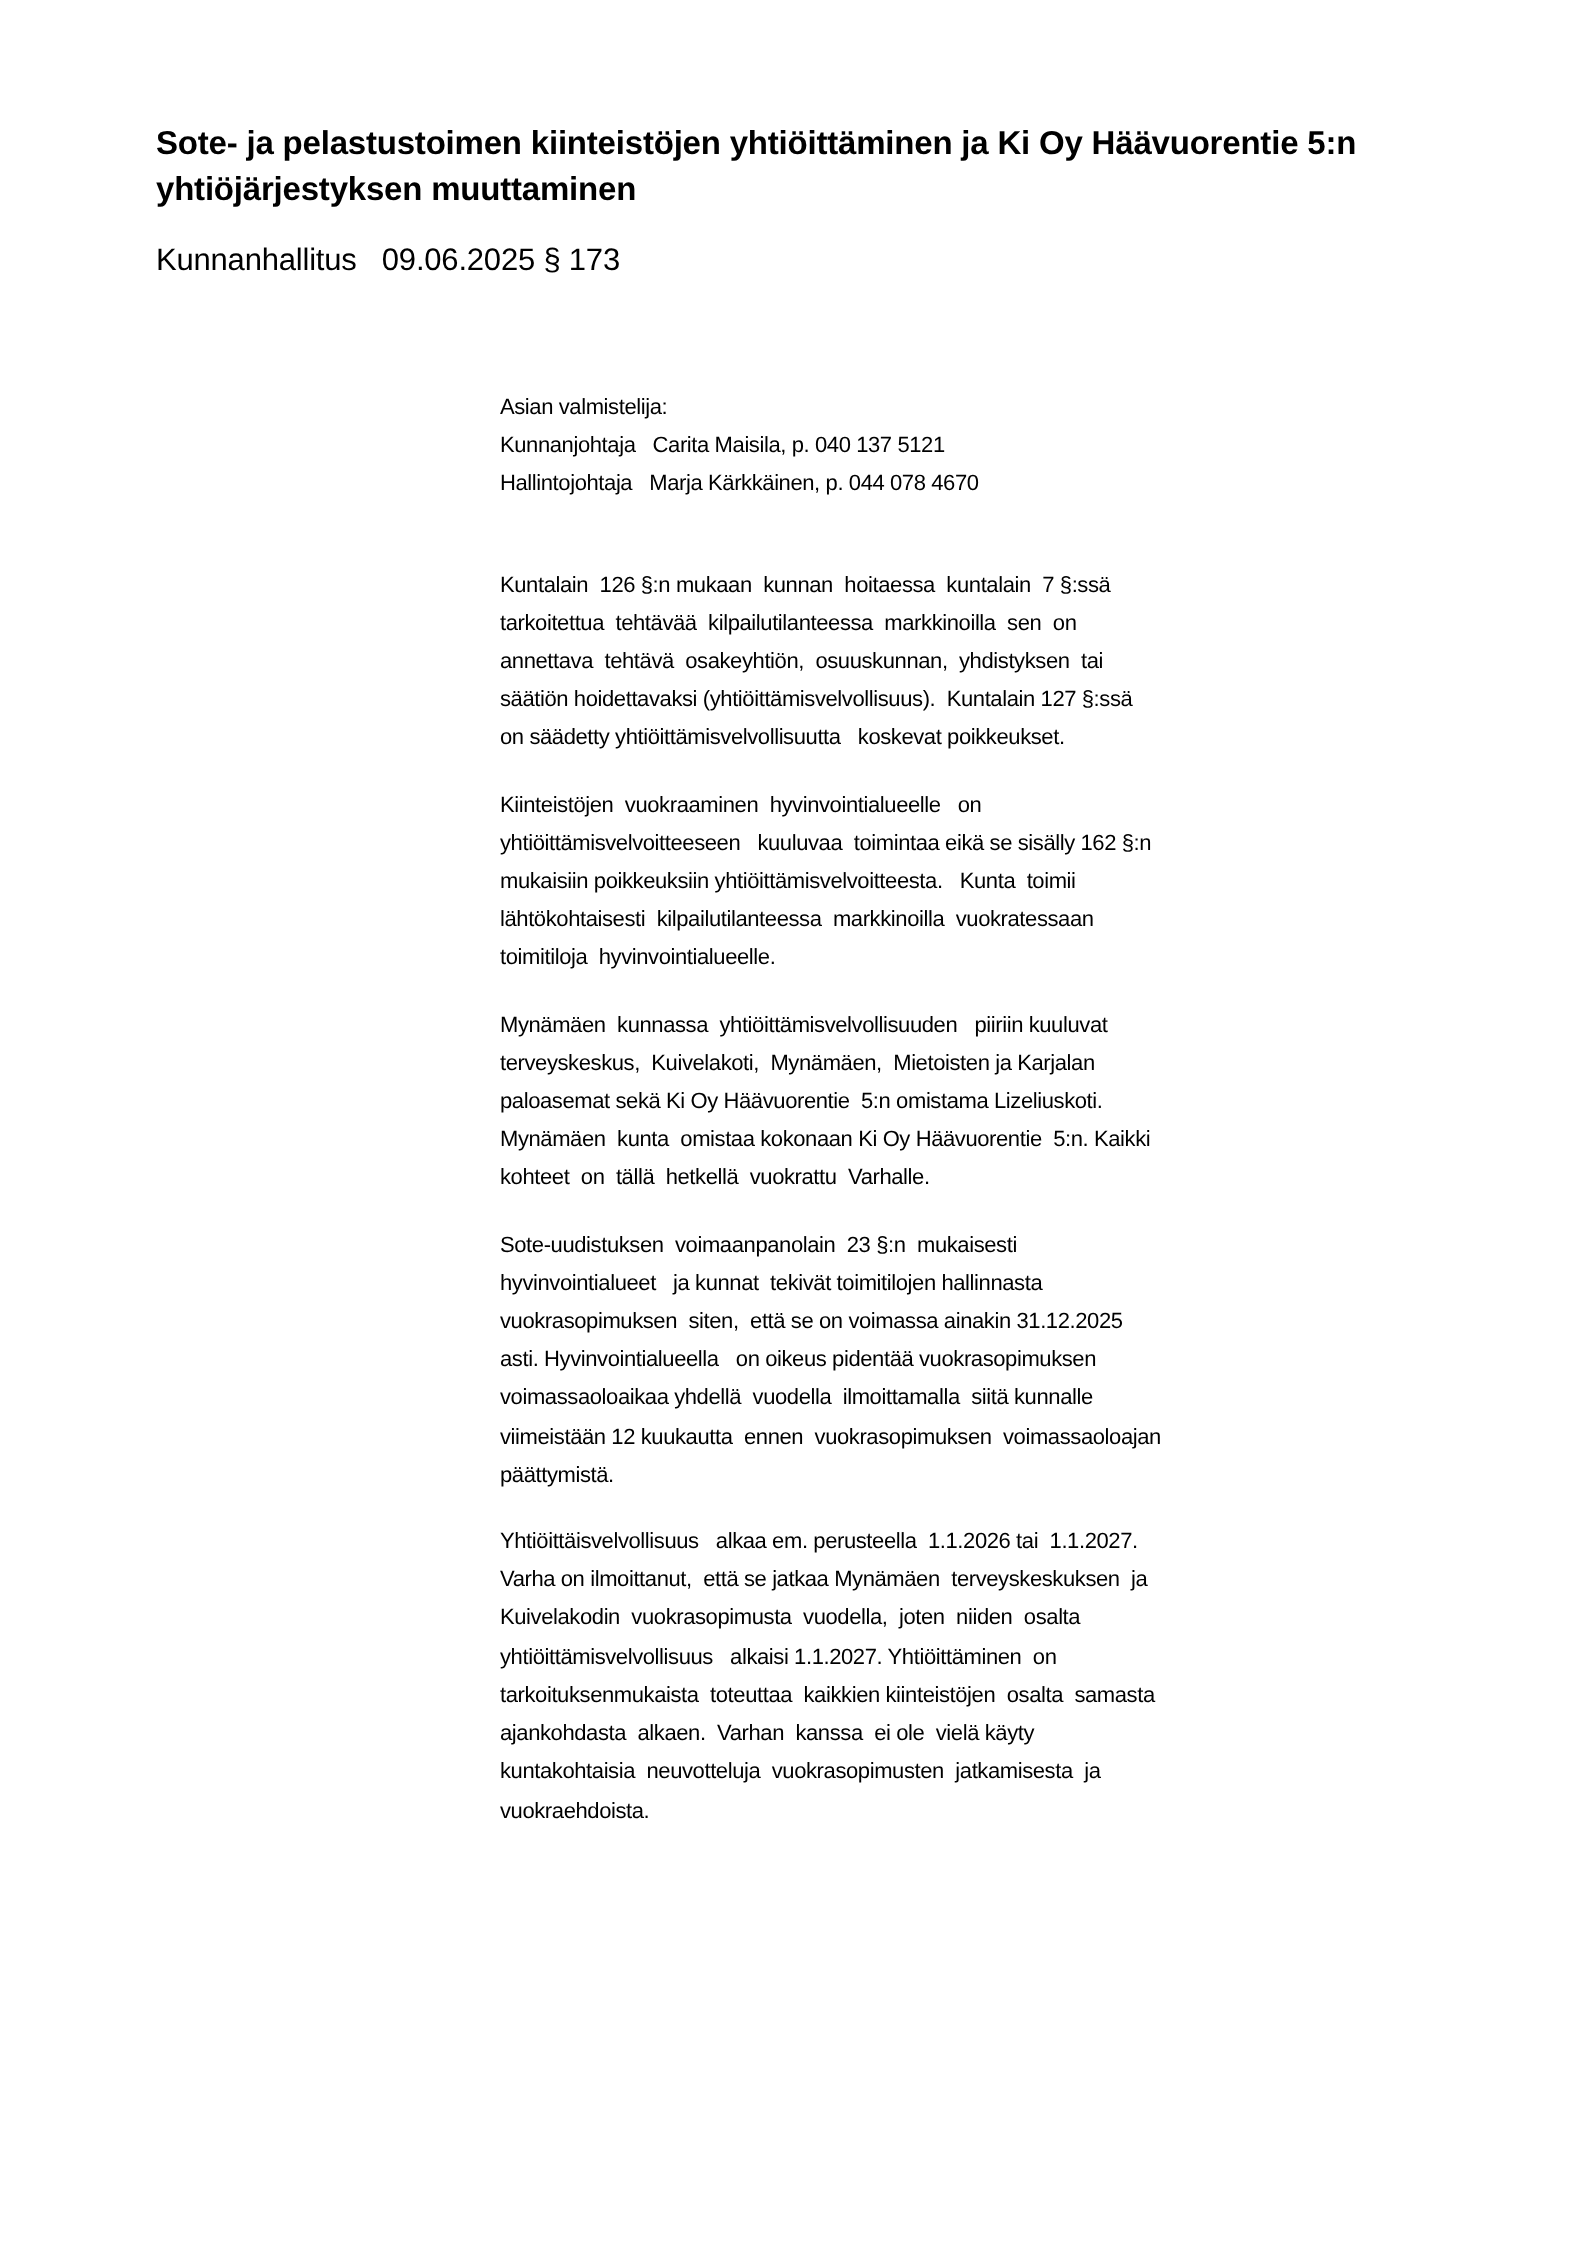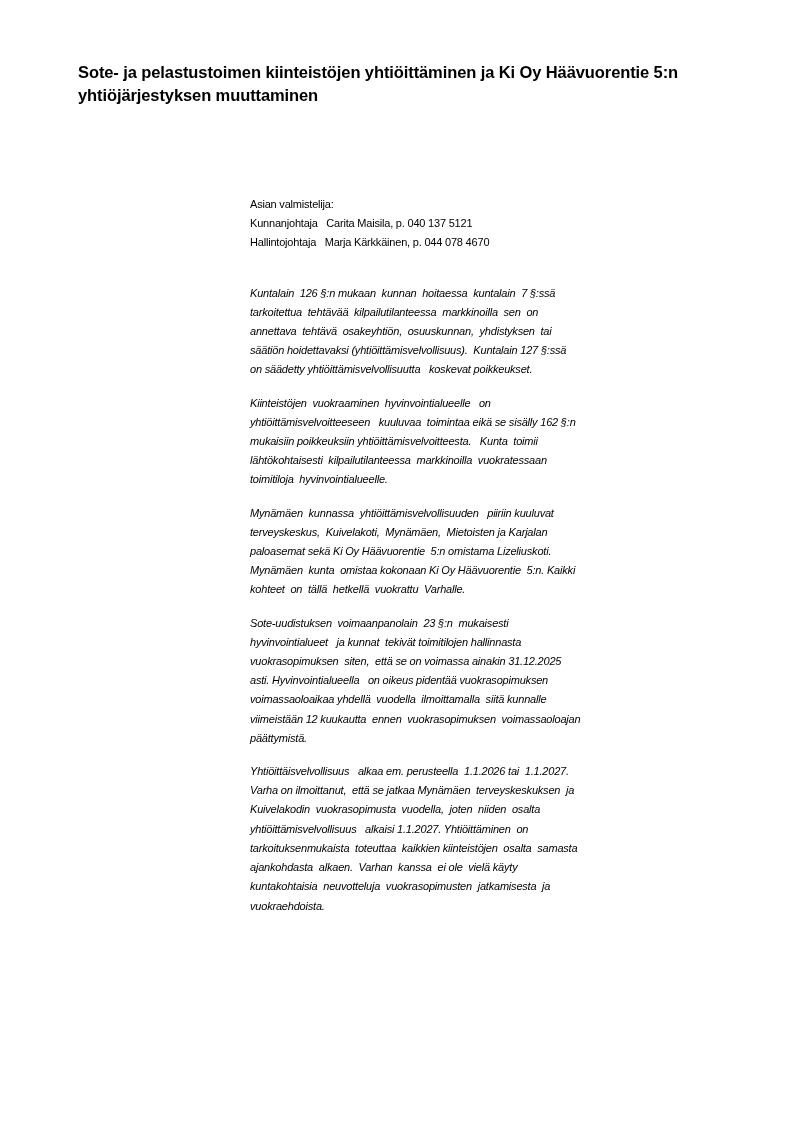--- a/index.html
+++ b/index.html
@@ -47,30 +47,30 @@
   }
   .preparer-block {
     white-space: pre;
     line-height: 19.2px;
     margin: 0 0 31px 0;
   }
   .para {
     white-space: pre;
     line-height: 19.2px;
     margin: 0 0 14px 0;
-    font-style: italic;
   }
 </style>
 </head>
 <body>
 
 <div class="page">
   <h1 class="doc-title">Sote- ja pelastustoimen kiinteistöjen yhtiöittäminen ja Ki Oy Häävuorentie 5:n
 yhtiöjärjestyksen muuttaminen</h1>
 
+  <div class="doc-meta">Kunnanhallitus   09.06.2025 § 173</div>
 
   <div class="content">
     <div class="preparer-block">Asian valmistelija:
 Kunnanjohtaja   Carita Maisila, p. 040 137 5121
 Hallintojohtaja   Marja Kärkkäinen, p. 044 078 4670</div>
 
     <div id="paragraphs">
         <p class="para">Kuntalain  126 §:n mukaan  kunnan  hoitaessa  kuntalain  7 §:ssä
 tarkoitettua  tehtävää  kilpailutilanteessa  markkinoilla  sen  on
 annettava  tehtävä  osakeyhtiön,  osuuskunnan,  yhdistyksen  tai

